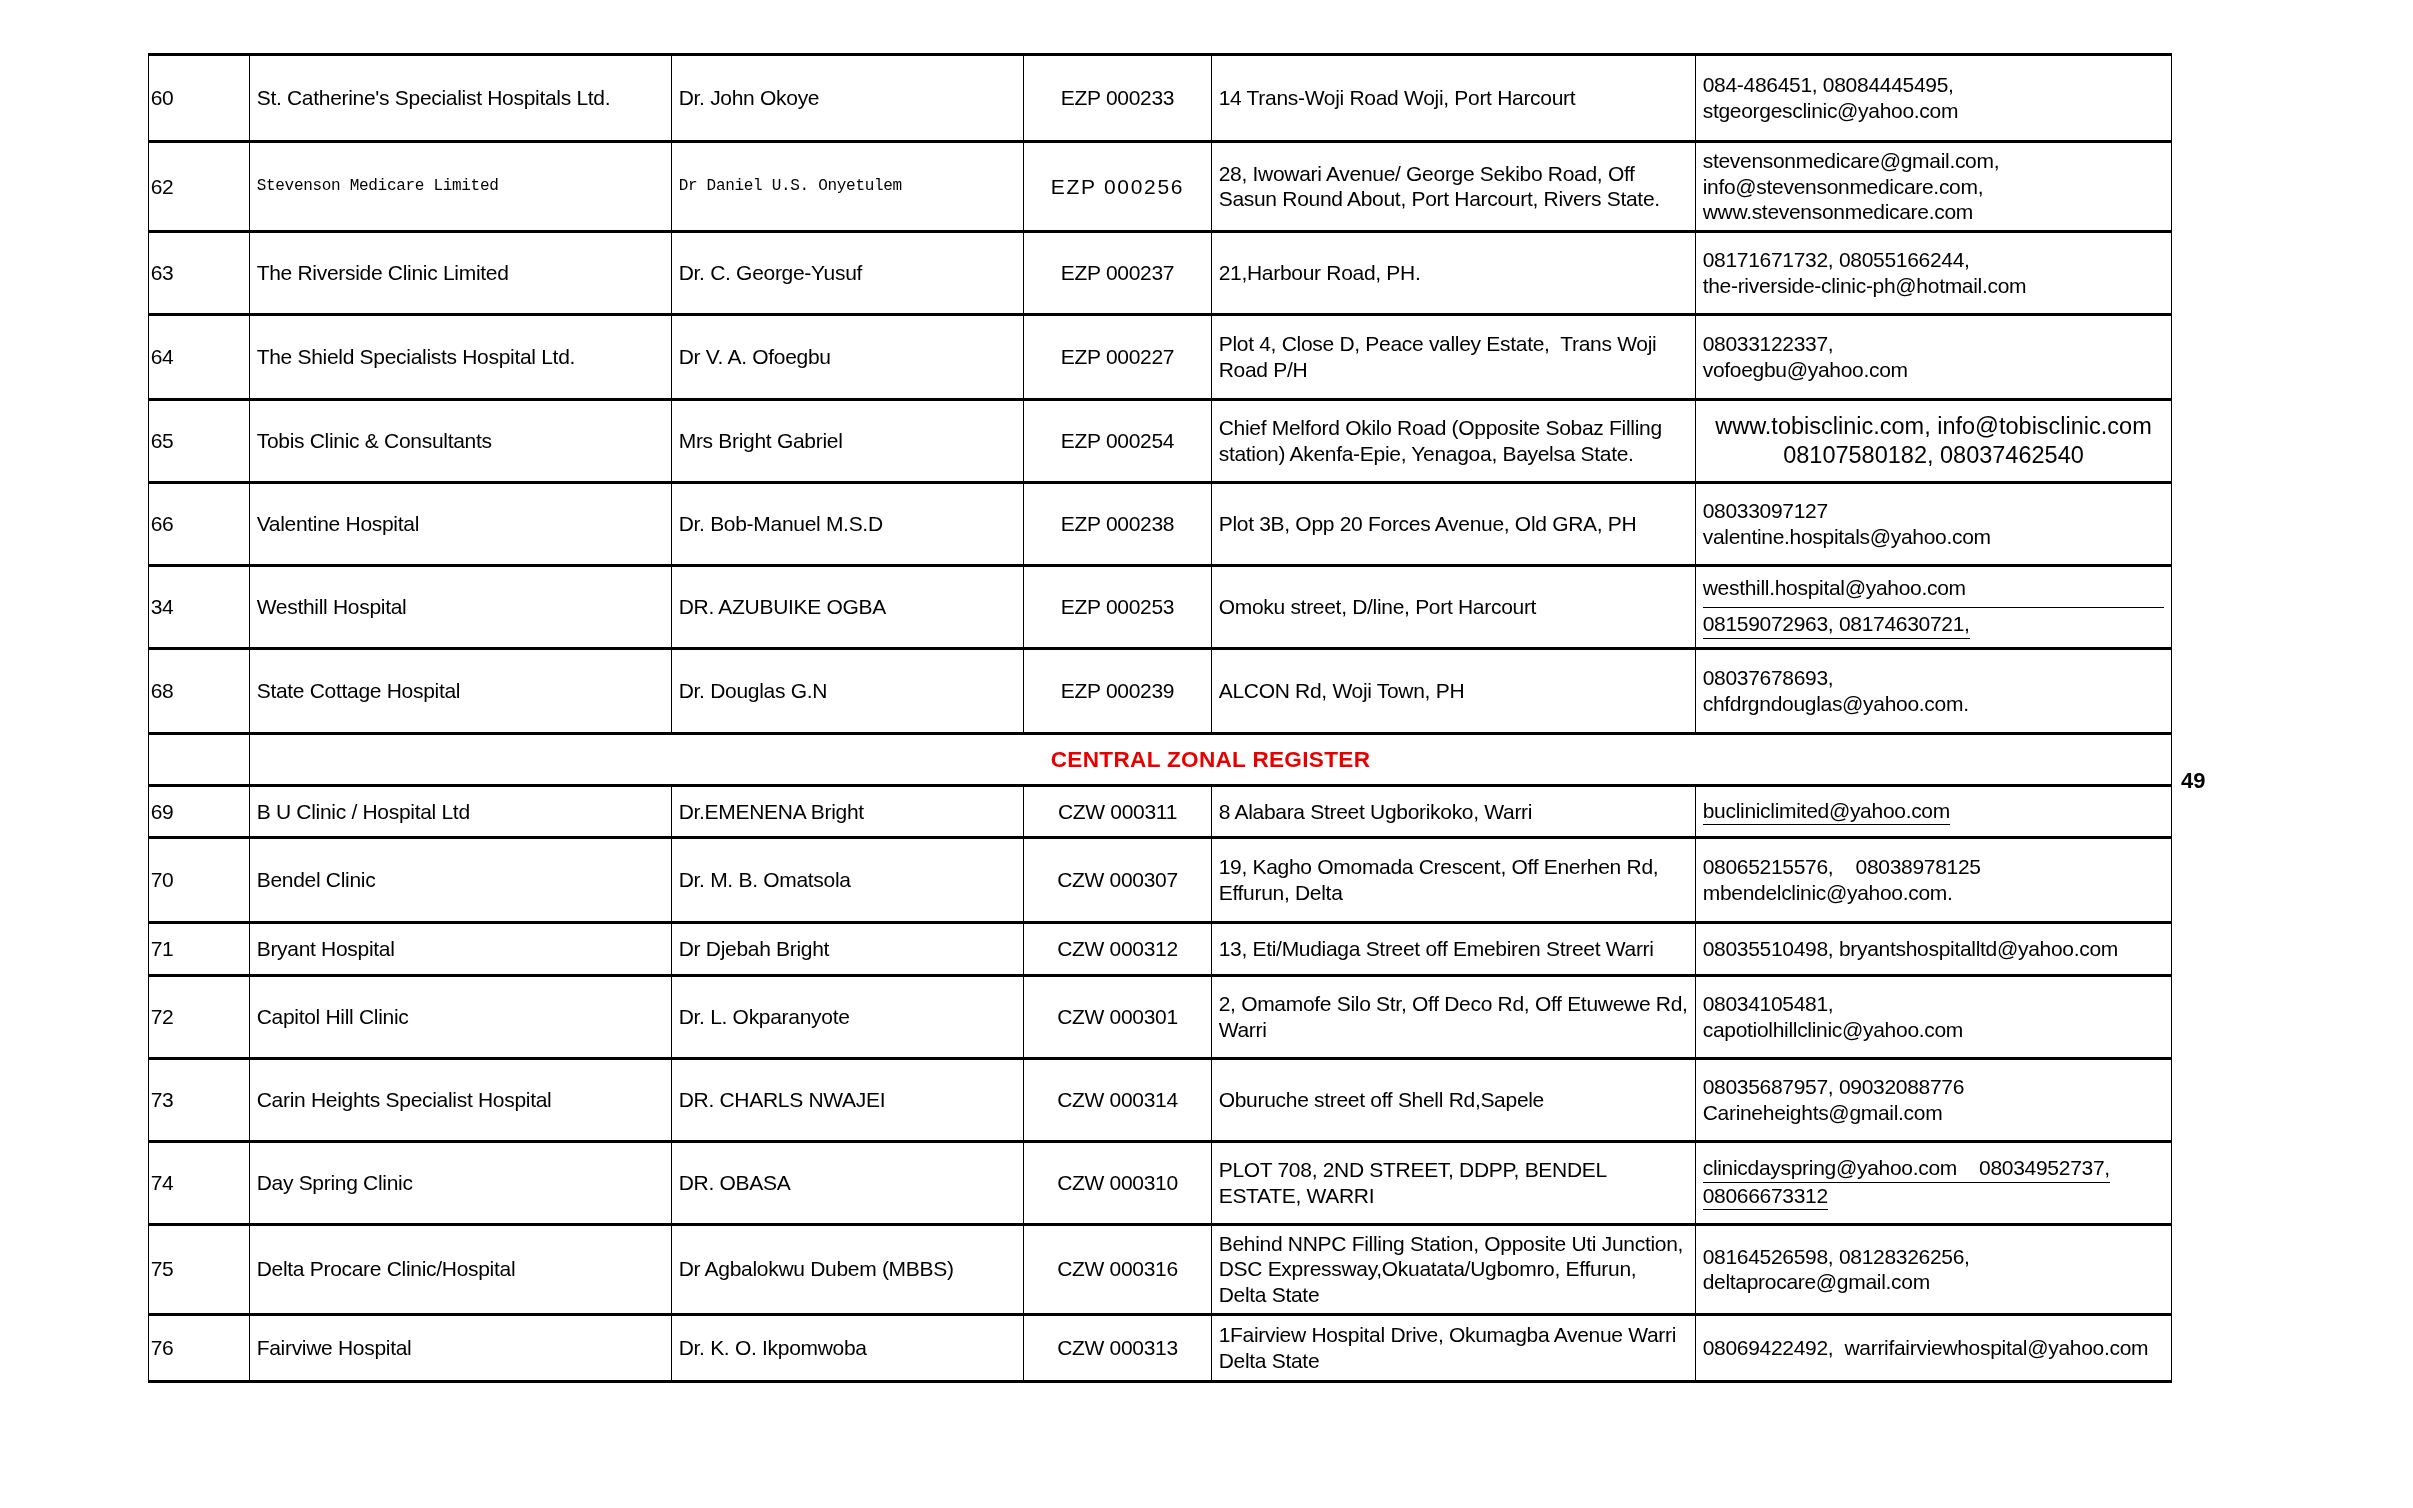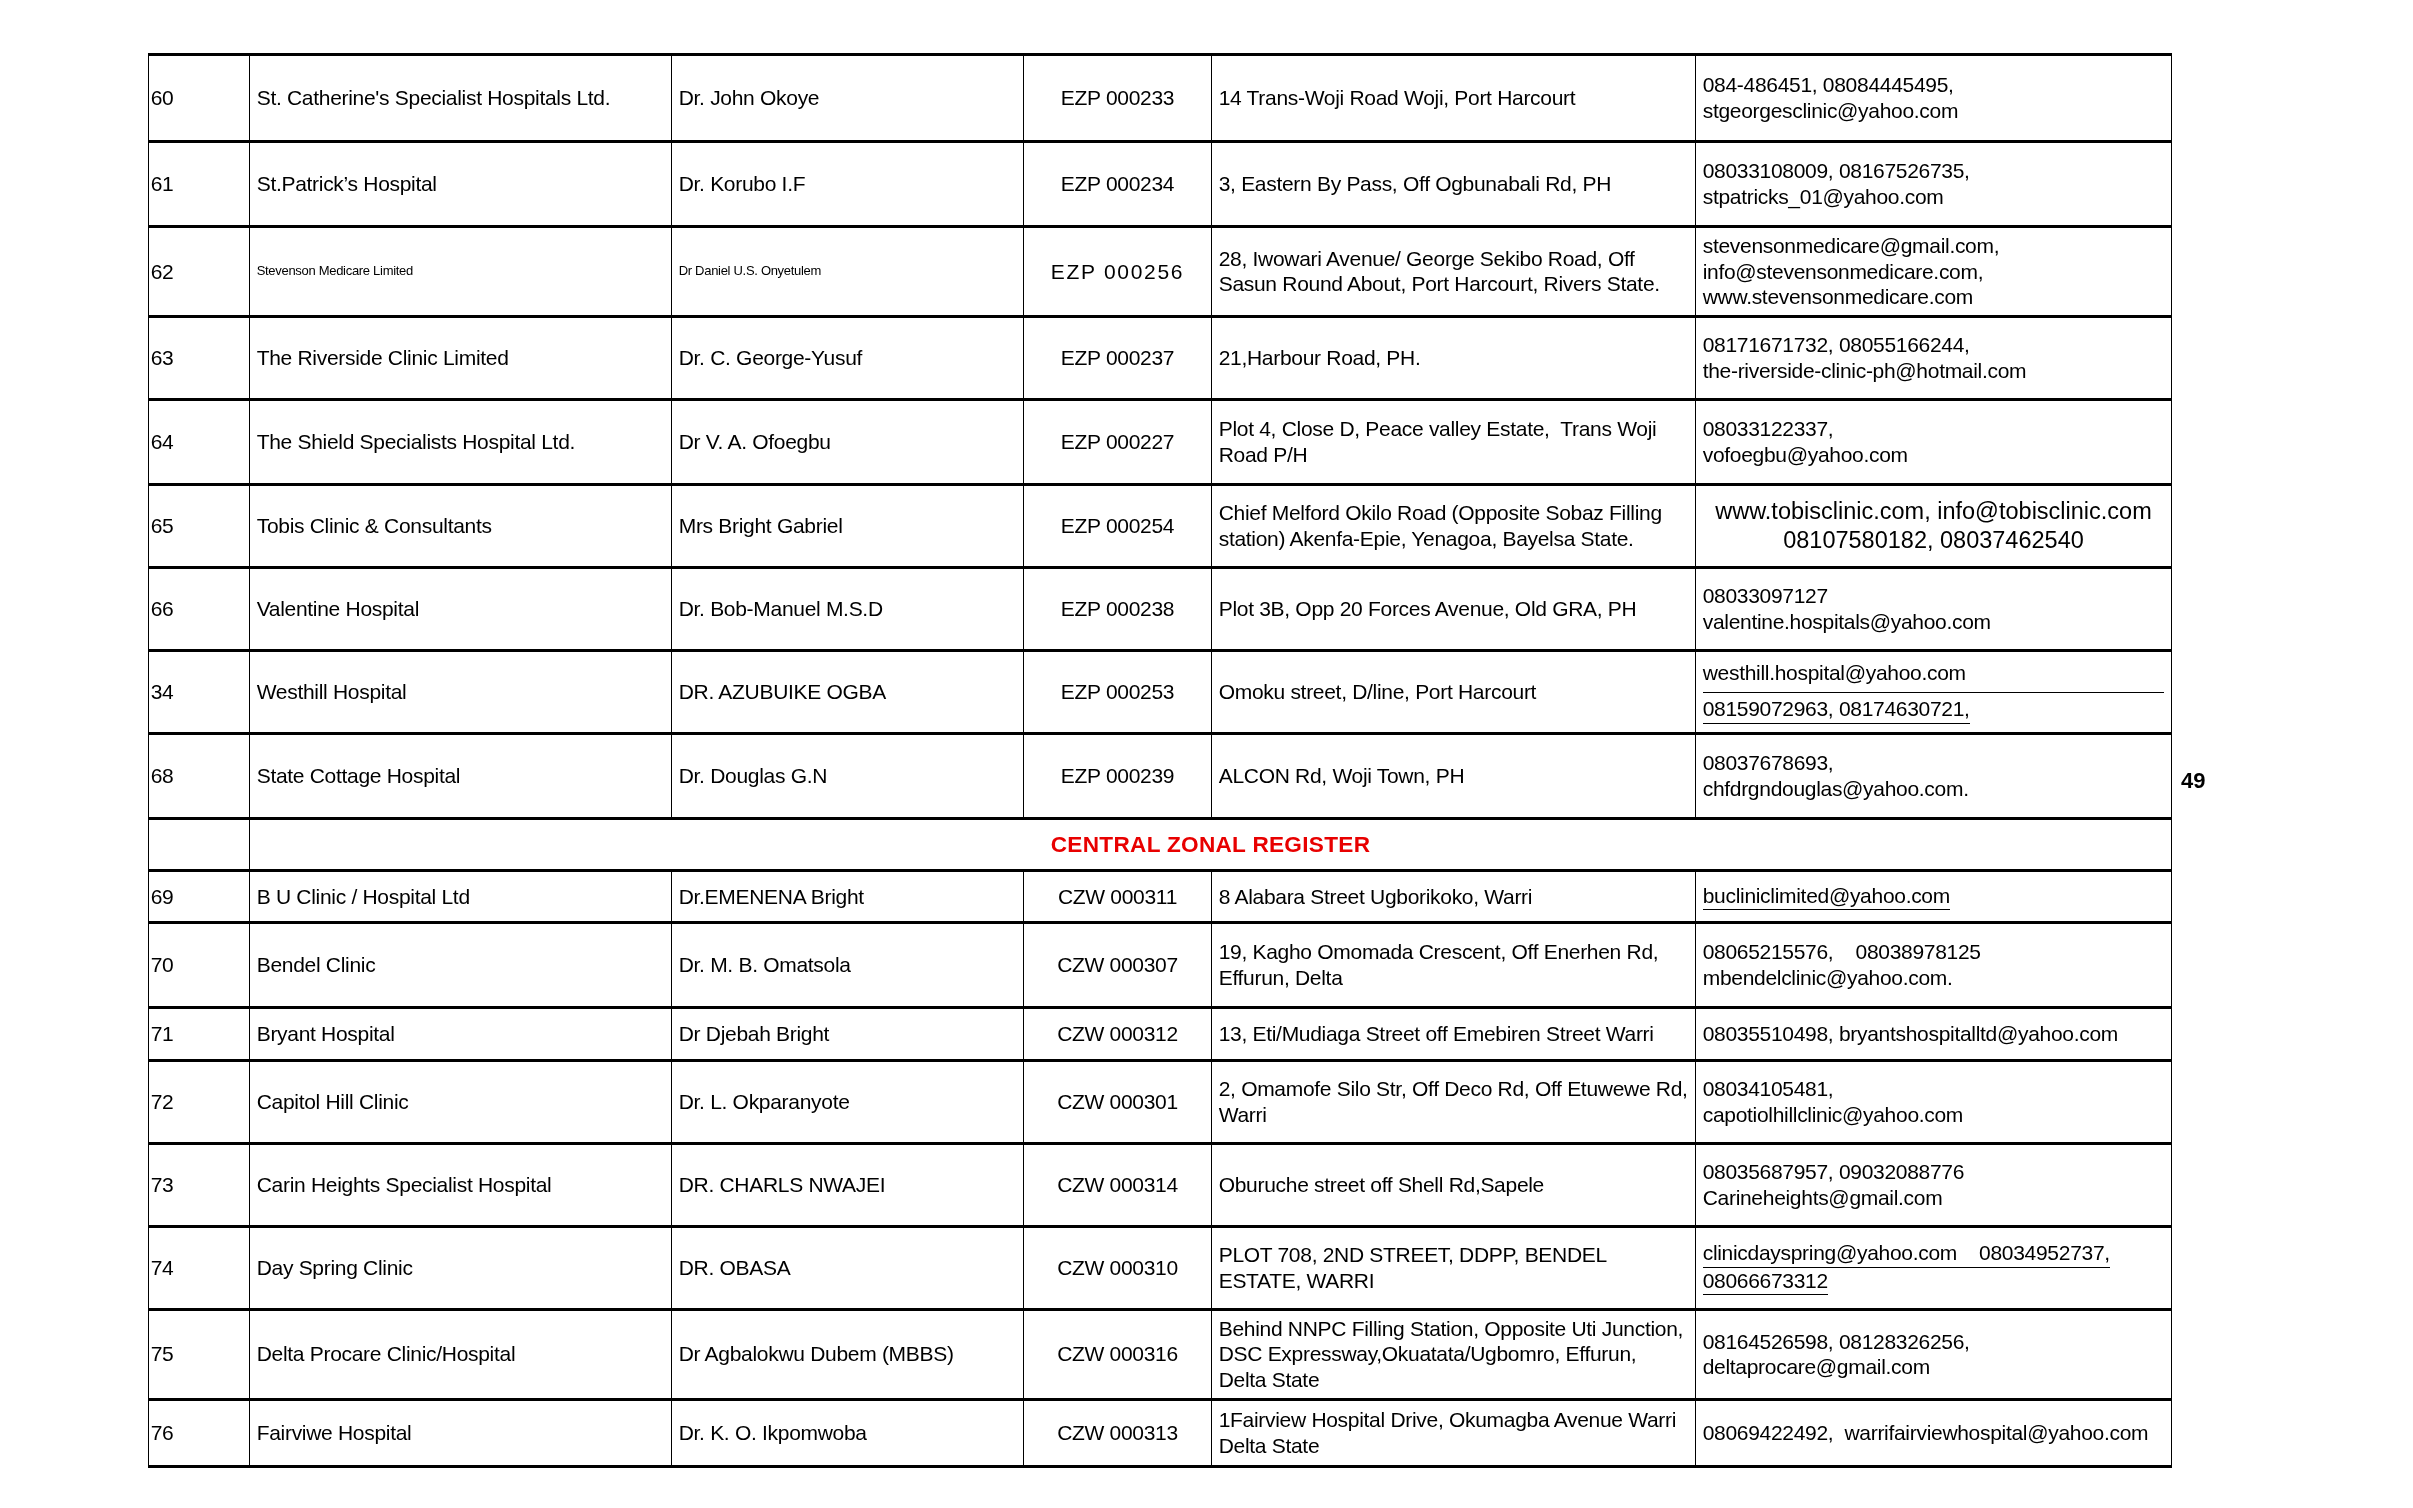--- a/index.html
+++ b/index.html
@@ -28,21 +28,21 @@
     font-size: 21px;
     letter-spacing: -0.3px;
     line-height: 1.22;
     padding: 5px 6.7px;
     overflow: hidden;
   }
   td.no   { text-align: left; padding: 5px 1.7px; }
   td.code { text-align: center; }
   td.address, td.contact { white-space: pre-wrap; }
 
-  tr.small td.name, tr.small td.doctor { font-size: 13px; }
+  tr.small td.name, tr.small td.doctor { font-size: 16px; font-family: Liberation Mono, monospace; }
   tr.codewide td.code { letter-spacing: 1.7px; }
   td.contact.large { font-size: 23.5px; letter-spacing: 0; text-align: center; }
 
   .contact-line { white-space: pre-wrap; }
   .u { display: inline-block; border-bottom: 1.7px solid #000; padding-bottom: 0.8px; }
   .ufill { display: block; border-bottom: 1.7px solid #000; padding-bottom: 6px; margin-bottom: 3.4px; }
 
   tr.heading-row td { text-align: center; vertical-align: middle; }
   .heading-label { font-weight: bold; font-size: 22.6px; letter-spacing: 0.3px; }
 
@@ -67,28 +67,20 @@
     </colgroup>
     <tbody>
         <tr style="height: 87px;">
           <td class="no">60</td>
           <td class="name">St. Catherine's Specialist Hospitals Ltd.</td>
           <td class="doctor">Dr. John Okoye</td>
           <td class="code">EZP 000233</td>
           <td class="address">14 Trans-Woji Road Woji, Port Harcourt</td>
           <td class="contact"><div class="contact-line">084-486451, 08084445495,</div><div class="contact-line">stgeorgesclinic@yahoo.com</div></td>
         </tr>
-        <tr style="height: 85px;">
-          <td class="no">61</td>
-          <td class="name">St.Patrick’s Hospital</td>
-          <td class="doctor">Dr. Korubo I.F</td>
-          <td class="code">EZP 000234</td>
-          <td class="address">3, Eastern By Pass, Off Ogbunabali Rd, PH</td>
-          <td class="contact"><div class="contact-line">08033108009, 08167526735,</div><div class="contact-line">stpatricks_01@yahoo.com</div></td>
-        </tr>
         <tr class="small codewide" style="height: 83px;">
           <td class="no">62</td>
           <td class="name">Stevenson Medicare Limited</td>
           <td class="doctor">Dr Daniel U.S. Onyetulem</td>
           <td class="code">EZP 000256</td>
           <td class="address">28, Iwowari Avenue/ George Sekibo Road, Off Sasun Round About, Port Harcourt, Rivers State.</td>
           <td class="contact"><div class="contact-line">stevensonmedicare@gmail.com,</div><div class="contact-line">info@stevensonmedicare.com,</div><div class="contact-line">www.stevensonmedicare.com</div></td>
         </tr>
         <tr style="height: 83px;">
           <td class="no">63</td>

